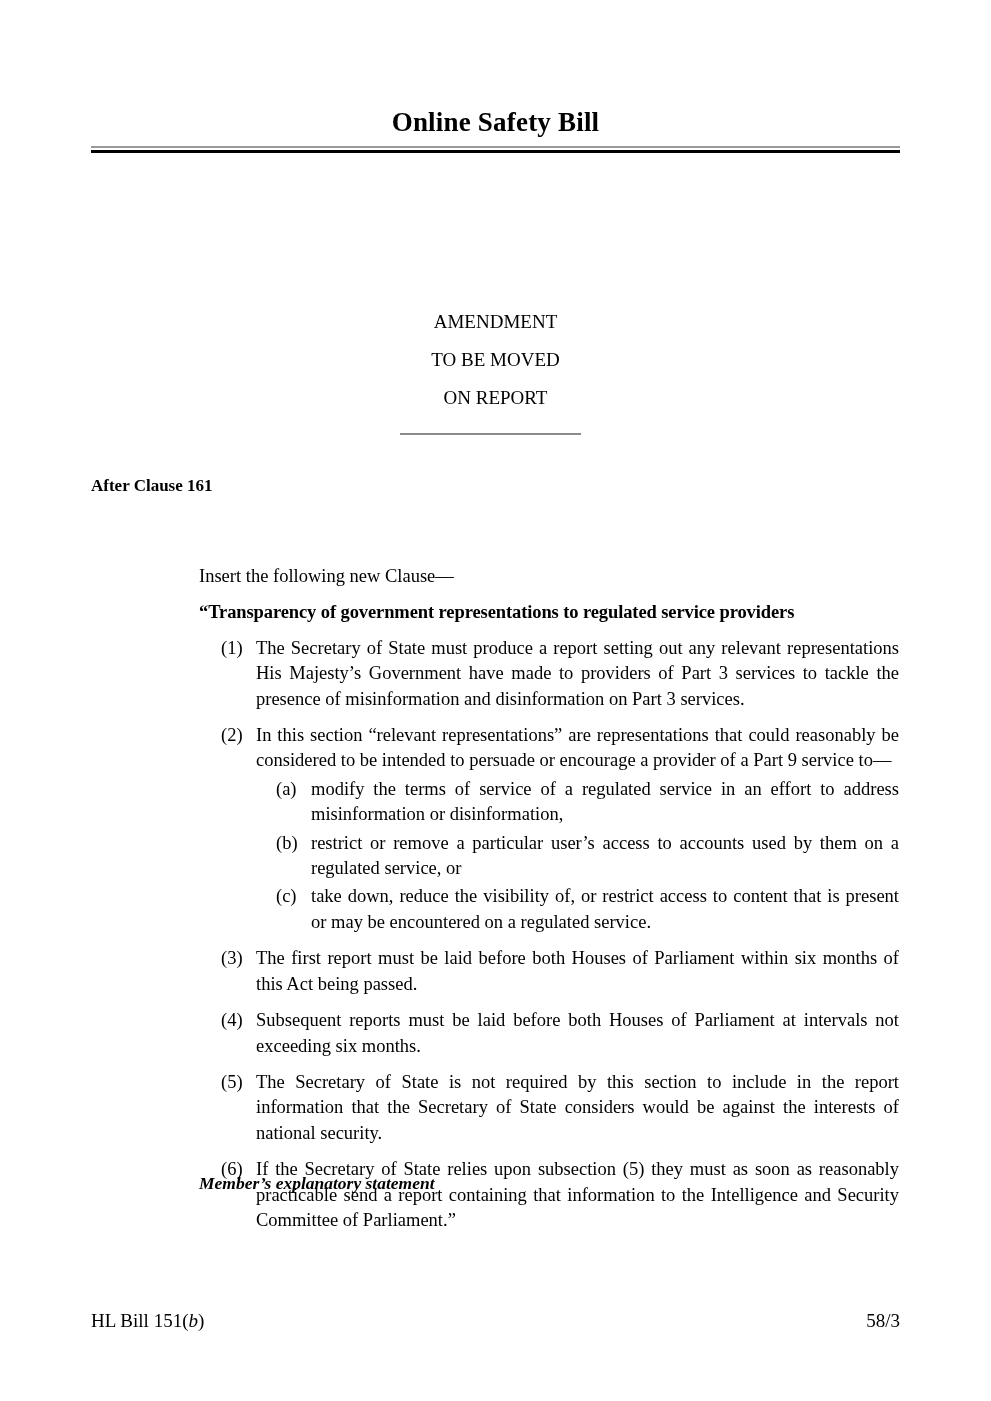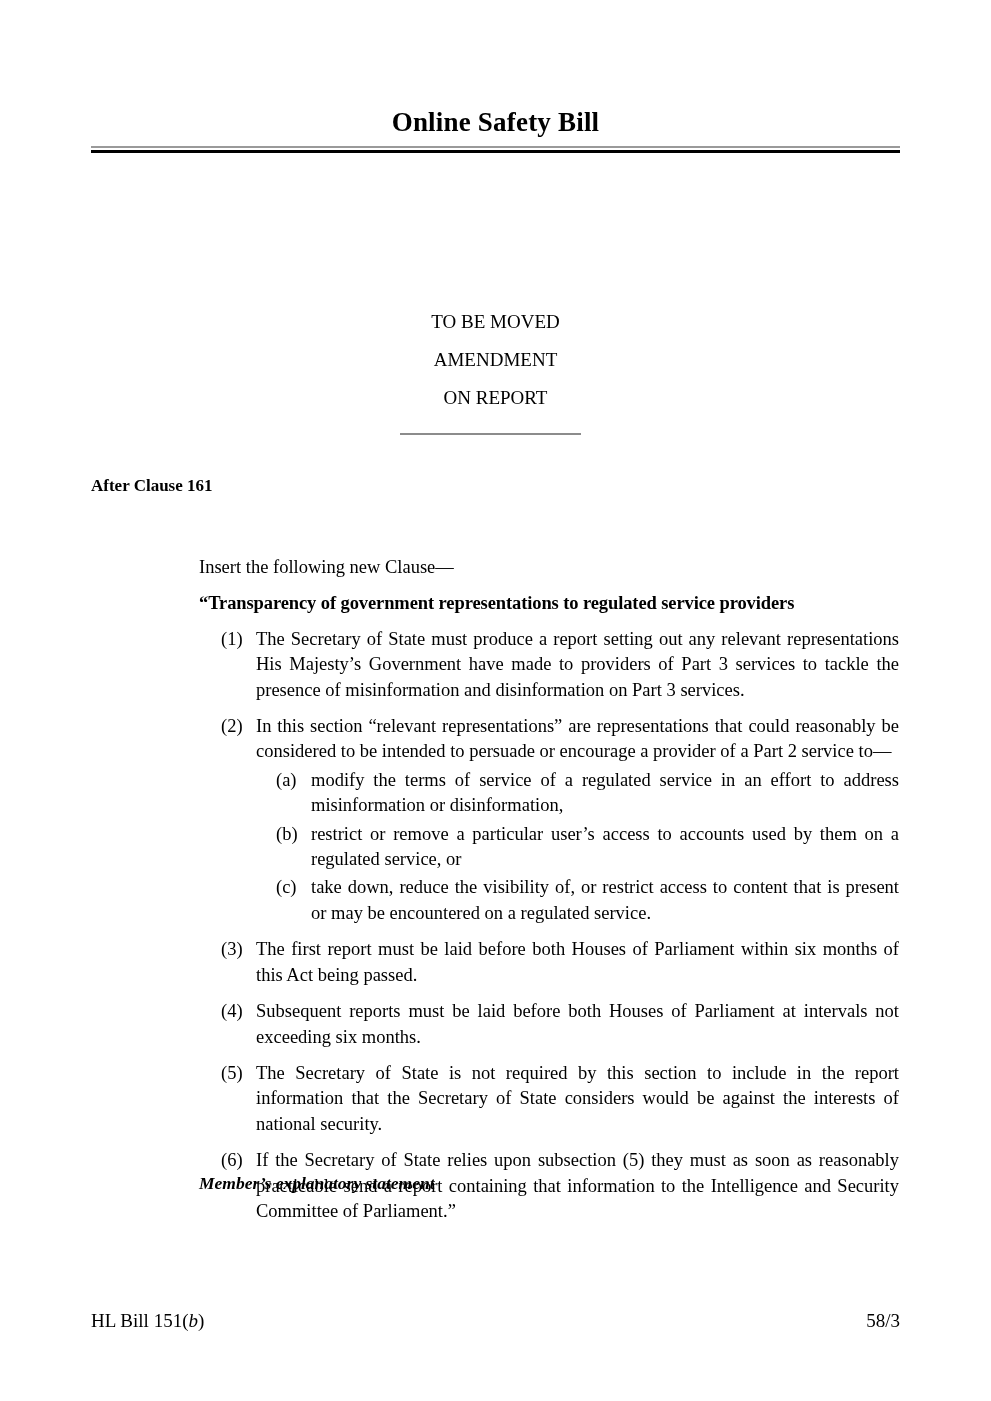--- a/index.html
+++ b/index.html
@@ -92,21 +92,21 @@
   
   .body-block {
     position: absolute;
     left: 199px;
     top: 548px;
     width: 700px;
     font-size: 18.5px;
     line-height: 25.4px;
   }
   .lead-in {
-    margin: 7px 0 11px 0;
+    margin: 16px 0 11px 0;
     text-align: left;
   }
   .clause-heading {
     margin: 0 0 10px 0;
     font-weight: bold;
     text-align: left;
     letter-spacing: -0.1px;
   }
 
   ol.numbered {
@@ -196,22 +196,22 @@
 
   <div class="doc-title">Online Safety Bill</div>
 
   <div class="header-rule">
     <div class="thin"></div>
     <div class="gap"></div>
     <div class="thick"></div>
   </div>
 
   <div class="caption-block">
+    <span class="caption-line">AMENDMENT</span>
     <span class="caption-line">TO BE MOVED</span>
-    <span class="caption-line">AMENDMENT</span>
     <span class="caption-line">ON REPORT</span>
   </div>
 
   <div class="divider"></div>
 
   <div class="clause-ref">After Clause 161</div>
 
   <div class="body-block">
 
     <p class="lead-in">Insert the following new Clause—</p>
@@ -220,21 +220,21 @@
 
     <ol class="numbered">
 
       <li>
         <span class="marker">(1)</span>
         <span class="para-text">The Secretary of State must produce a report setting out any relevant representations His Majesty’s Government have made to providers of Part 3 services to tackle the presence of misinformation and disinformation on Part 3 services.</span>
       </li>
 
       <li>
         <span class="marker">(2)</span>
-        <span class="para-text">In this section “relevant representations” are representations that could reasonably be considered to be intended to persuade or encourage a provider of a Part 2 service to—</span>
+        <span class="para-text">In this section “relevant representations” are representations that could reasonably be considered to be intended to persuade or encourage a provider of a Part 9 service to—</span>
         <ol class="lettered">
           <li>
             <span class="marker">(a)</span>
             <span class="para-text">modify the terms of service of a regulated service in an effort to address misinformation or disinformation,</span>
           </li>
           <li>
             <span class="marker">(b)</span>
             <span class="para-text">restrict or remove a particular user’s access to accounts used by them on a regulated service, or</span>
           </li>
           <li>

